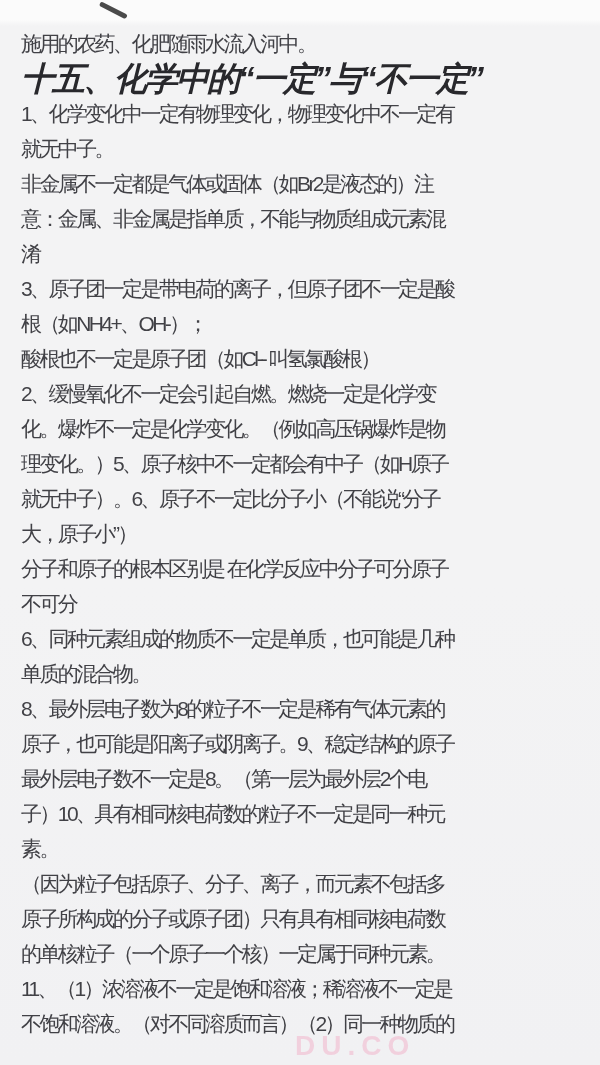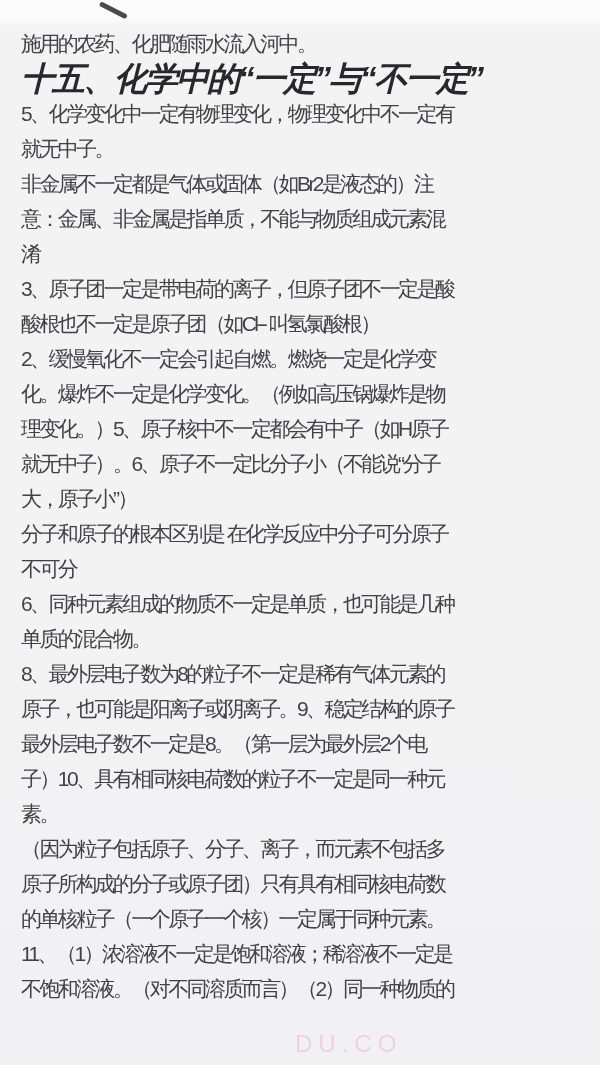--- a/index.html
+++ b/index.html
@@ -62,47 +62,48 @@
     font-style: italic;
     font-size: 33px;
     letter-spacing: -2px;
     color: var(--heading);
   }
   .watermark {
     position: absolute;
     left: 295px;
     top: 1030px;
     z-index: 1;
-    font-size: 24px;
+    font-size: 28px;
     letter-spacing: 6px;
-    font-weight: 400;
+    font-weight: 700;
     color: var(--watermark);
     opacity: 0.45;
     white-space: nowrap;
   }
 </style>
 </head>
 <body>
 
 <div class="page">
   <div class="top-strip">
     <div class="cutoff-stroke"></div>
   </div>
 
   <div class="watermark">DU.CO</div>
 
   <div class="text-block">
       <div class="line">施用的农药、化肥随雨水流入河中。</div>
       <div class="line heading">十五、化学中的“一定”与“不一定”</div>
-      <div class="line">5、化学变化中一定有物理变化，物理变化中不一定有</div>
+      <div class="line">1、化学变化中一定有物理变化，物理变化中不一定有</div>
       <div class="line">就无中子。</div>
       <div class="line">非金属不一定都是气体或固体（如Br2是液态的）注</div>
       <div class="line">意：金属、非金属是指单质，不能与物质组成元素混</div>
       <div class="line">淆</div>
       <div class="line">3、原子团一定是带电荷的离子，但原子团不一定是酸</div>
+      <div class="line">根（如NH4+、OH-）；</div>
       <div class="line">酸根也不一定是原子团（如Cl-- 叫氢氯酸根）</div>
       <div class="line">2、缓慢氧化不一定会引起自燃。燃烧一定是化学变</div>
       <div class="line">化。爆炸不一定是化学变化。（例如高压锅爆炸是物</div>
       <div class="line">理变化。）5、原子核中不一定都会有中子（如H原子</div>
       <div class="line">就无中子）。6、原子不一定比分子小（不能说“分子</div>
       <div class="line">大，原子小”）</div>
       <div class="line">分子和原子的根本区别是 在化学反应中分子可分原子</div>
       <div class="line">不可分</div>
       <div class="line">6、同种元素组成的物质不一定是单质，也可能是几种</div>
       <div class="line">单质的混合物。</div>

